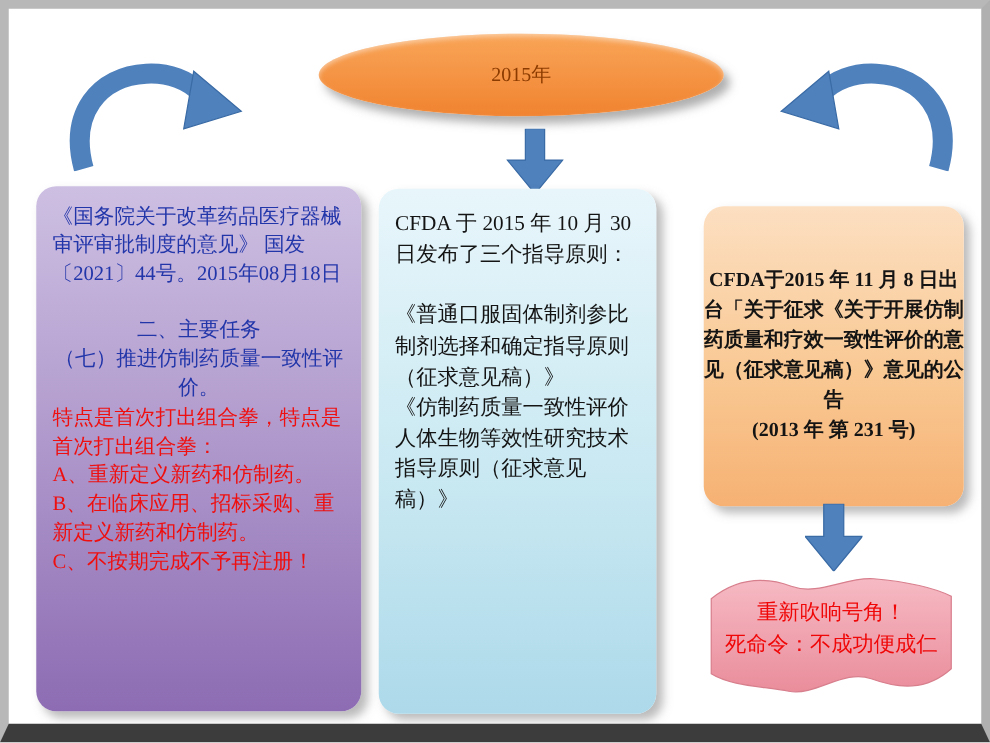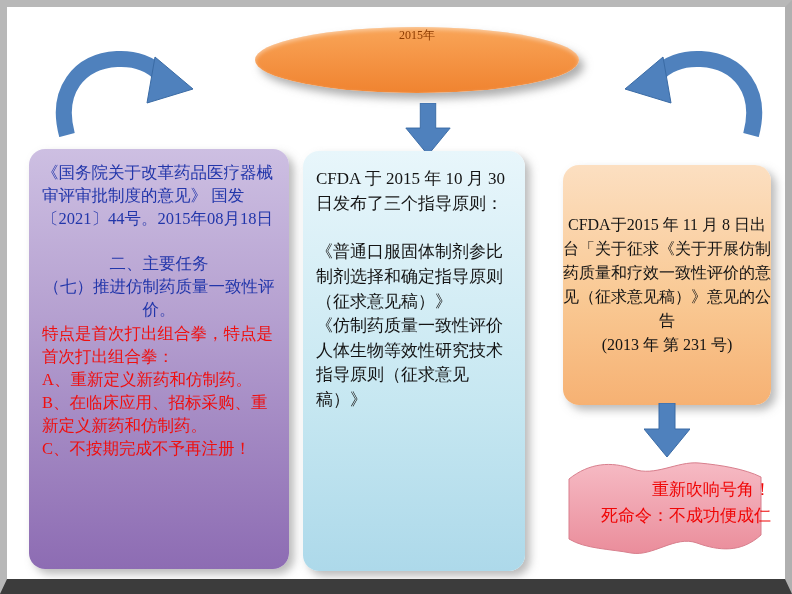--- a/index.html
+++ b/index.html
@@ -13,22 +13,22 @@
     border-right:7px solid #b0b0b0;
     border-bottom:15px solid #3c3c3c;
     overflow:hidden;
     font-family:"Liberation Serif", serif;
   }
   .ellipse{
     position:absolute;left:248px;top:20px;width:324px;height:66px;
     background:linear-gradient(180deg,#f9a558,#f08330);
     border-radius:50%;
     box-shadow:5px 6px 8px rgba(110,110,110,.55), inset 0 2px 4px rgba(255,255,255,.45);
-    display:flex;justify-content:center;
-    font-size:12px;color:#8c3b00;
+    display:flex;align-items:center;justify-content:center;
+    font-size:16px;color:#8c3b00;
   }
   .down-arrow{position:absolute;}
   .down-arrow.one{left:398px;top:96px;width:46px;height:52px;}
   .down-arrow.two{left:637px;top:396px;width:46px;height:54px;}
   .curved-arrow{position:absolute;width:145px;height:88px;}
   .curved-arrow.left{left:44px;top:42px;}
   .curved-arrow.right{left:615px;top:42px;transform:scaleX(-1);}
   .box{
     position:absolute;box-sizing:border-box;border-radius:16px;
     box-shadow:5px 5px 8px rgba(120,120,120,.5);
@@ -51,29 +51,29 @@
     padding:16px 13px;
     font-size:17px;line-height:1.45;color:#141414;
   }
   .middle-box .gap{margin-top:24px;}
   .right-box{
     left:556px;top:158px;width:208px;height:240px;
     background:linear-gradient(180deg,#fcdfc1 0%,#f9c994 55%,#f6b173 100%);
     padding:16px 0;
     font-size:16px;line-height:1.5;color:#141414;
     text-align:center;
-    display:flex;flex-direction:column;justify-content:center;
+    display:flex;flex-direction:column;justify-content:center;font-weight:bold;
   }
   .banner{position:absolute;left:552px;top:448px;width:212px;height:110px;}
   .banner svg{position:absolute;left:0;top:0;}
   .banner-text{
     position:relative;z-index:2;padding-top:22px;
     text-align:center;color:#f00606;font-size:17px;line-height:1.55;
   }
-  .banner-text p{margin:0;text-align:right;}
+  .banner-text p{margin:0;}
   .watermark{
     position:absolute;right:16px;top:526px;z-index:5;
     display:flex;align-items:center;gap:6px;
     font-family:"Liberation Sans", sans-serif;
     font-weight:bold;font-size:17px;color:#fafafa;
     text-shadow:1px 1px 2px rgba(90,90,90,.85), -1px -1px 1px rgba(120,120,120,.3);
     letter-spacing:.5px;
   }
   .paw{filter:drop-shadow(1px 1px 1px rgba(90,90,90,.7));}
 </style>

